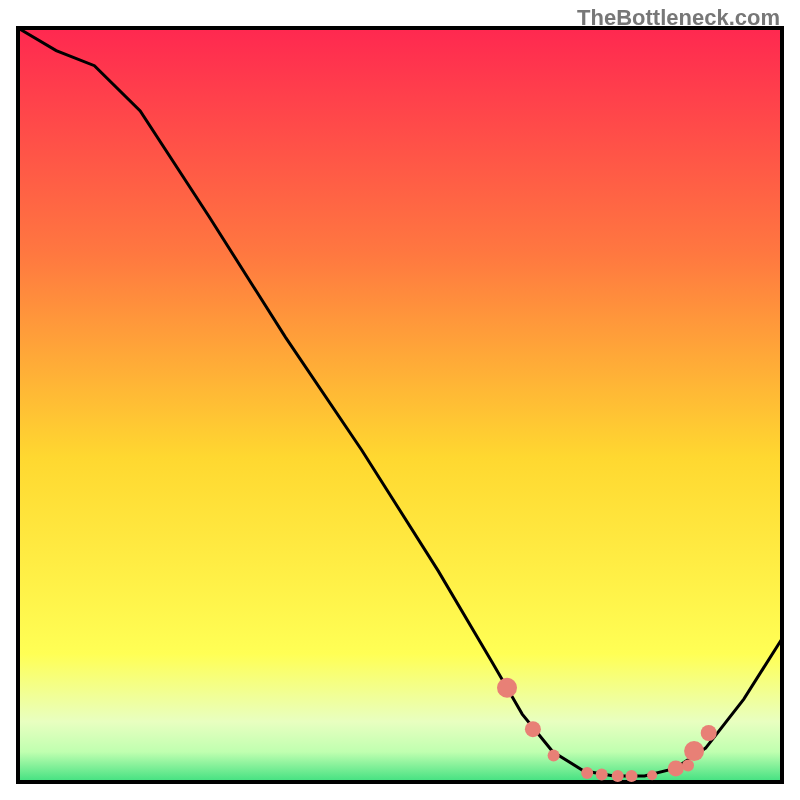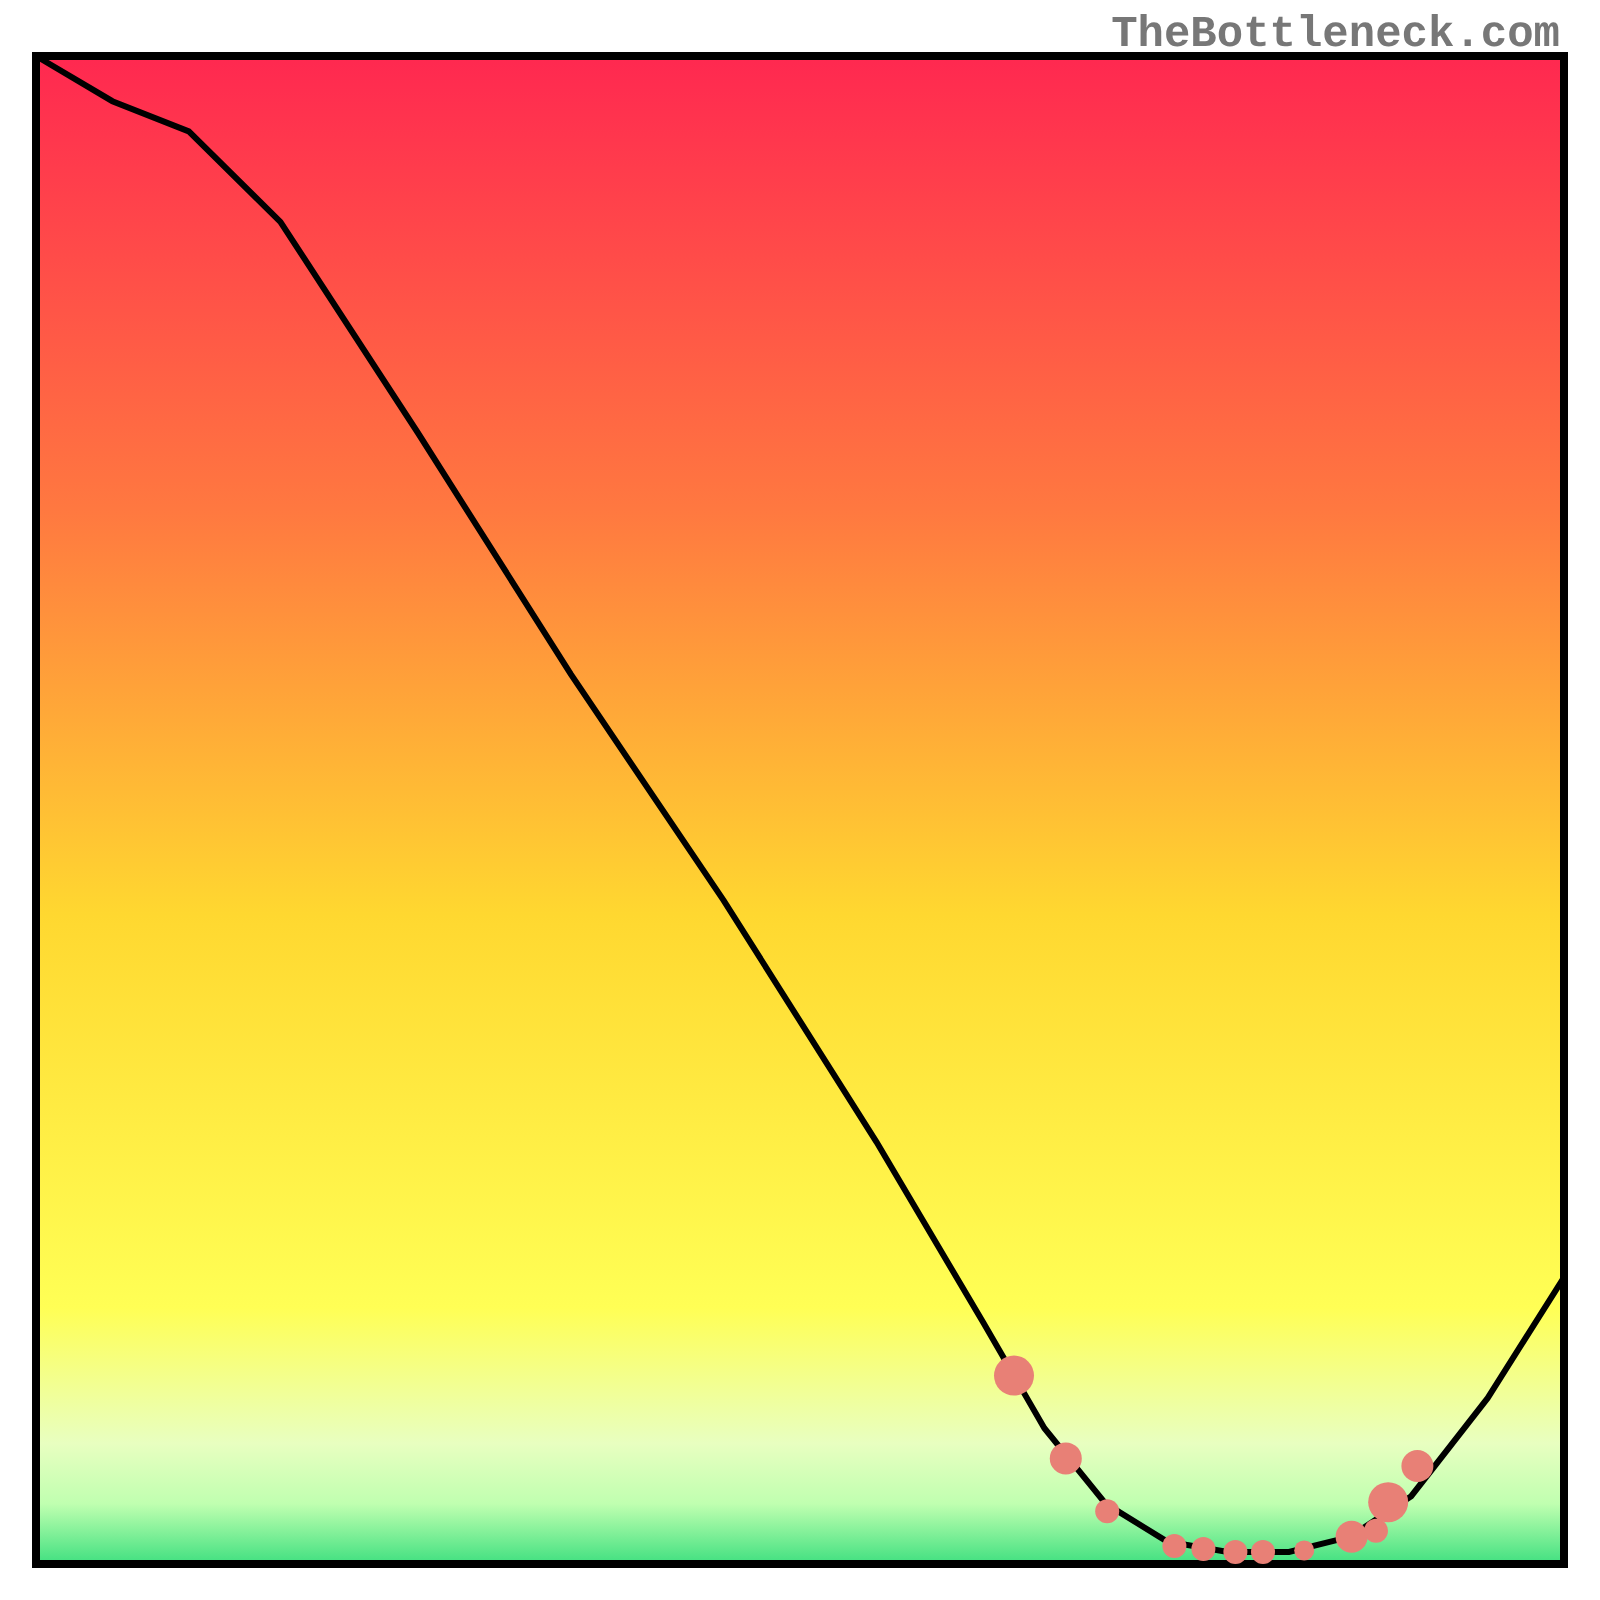--- a/index.html
+++ b/index.html
@@ -11,21 +11,21 @@
 }
 .chart-container {
   position: relative;
   width: 800px;
   height: 800px;
 }
 .attribution {
   position: absolute;
   top: 5px;
   right: 20px;
-  font-family: Liberation Mono, monospace;
+  font-family: Liberation Sans, sans-serif;
   font-size: 22px;
   font-weight: bold;
   color: #777;
   z-index: 3;
 }
 svg {
   display: block;
 }
 </style>
 </head>

